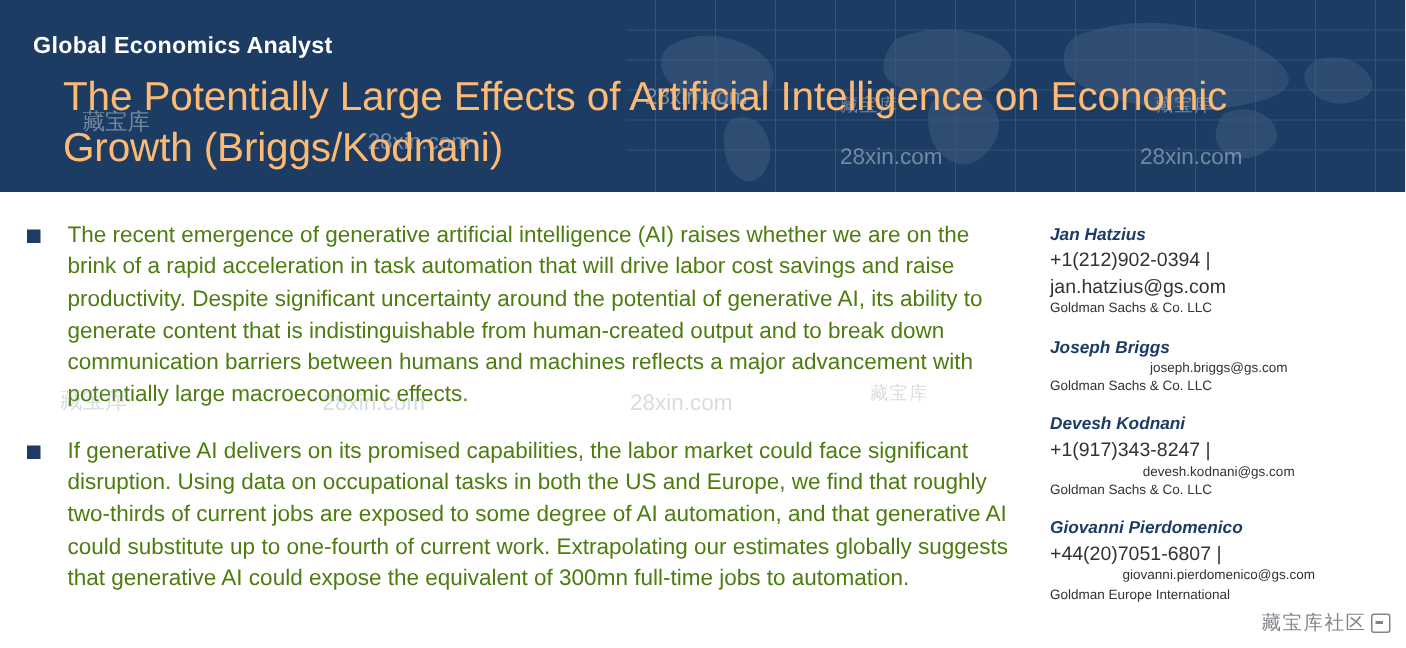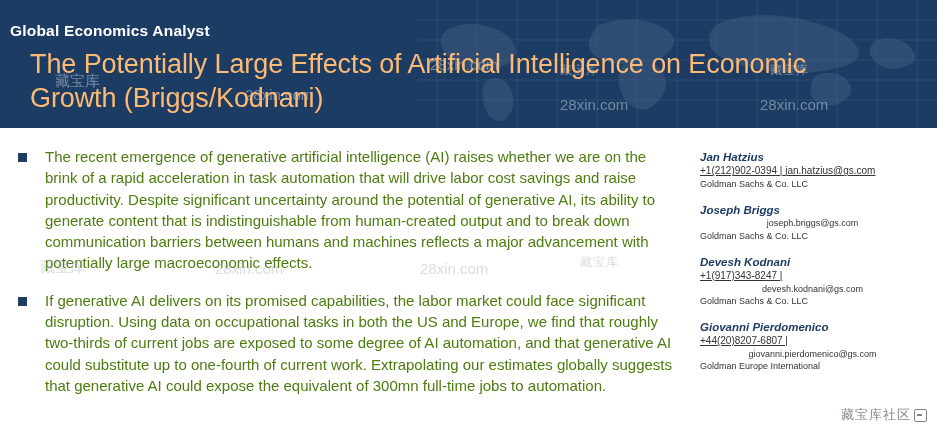--- a/index.html
+++ b/index.html
@@ -37,21 +37,21 @@
     position: absolute;
     right: 0;
     top: 0;
     width: 520px;
     height: 128px;
     opacity: 0.20;
   }
   .header-inner {
     position: relative;
     z-index: 2;
-    padding: 22px 0 0 10px;
+    padding: 22px 0 0 22px;
   }
   .kicker {
     color: #ffffff;
     font-size: 15.5px;
     font-weight: bold;
     letter-spacing: 0.2px;
     line-height: 1.1;
   }
   .headline {
     color: #fdba74;
@@ -110,24 +110,23 @@
     margin-bottom: 13px;
   }
   .contact-name {
     font-size: 11.5px;
     font-weight: bold;
     color: #1c3c64;
     line-height: 1.25;
     font-style: italic;
   }
   .contact-phone {
-    font-size: 10px;
+    font-size: 13px;
     color: #333333;
     line-height: 1.35;
-    text-decoration: underline;
   }
   .contact-email {
     font-size: 9px;
     color: #333333;
     line-height: 1.35;
     text-align: center;
   }
   .contact-firm {
     font-size: 9px;
     color: #333333;
@@ -243,21 +242,21 @@
         <div class="contact-name">Devesh Kodnani</div>
         <div class="contact-phone">
           <span>+1(917)343-8247 |</span>
         </div>
         <div class="contact-email">devesh.kodnani@gs.com</div>
         <div class="contact-firm">Goldman Sachs &amp; Co. LLC</div>
       </div>
       <div class="contact">
         <div class="contact-name">Giovanni Pierdomenico</div>
         <div class="contact-phone">
-          <span>+44(20)8207-6807 |</span>
+          <span>+44(20)7051-6807 |</span>
         </div>
         <div class="contact-email">giovanni.pierdomenico@gs.com</div>
         <div class="contact-firm">Goldman Europe International</div>
       </div>
     </div>
 
     <div class="wm" style="left:40px; top:130px;">藏宝库</div>
     <div class="wm" style="left:215px; top:132px;">28xin.com</div>
     <div class="wm" style="left:420px; top:132px;">28xin.com</div>
     <div class="wm cn" style="left:580px; top:126px;">藏宝库</div>

